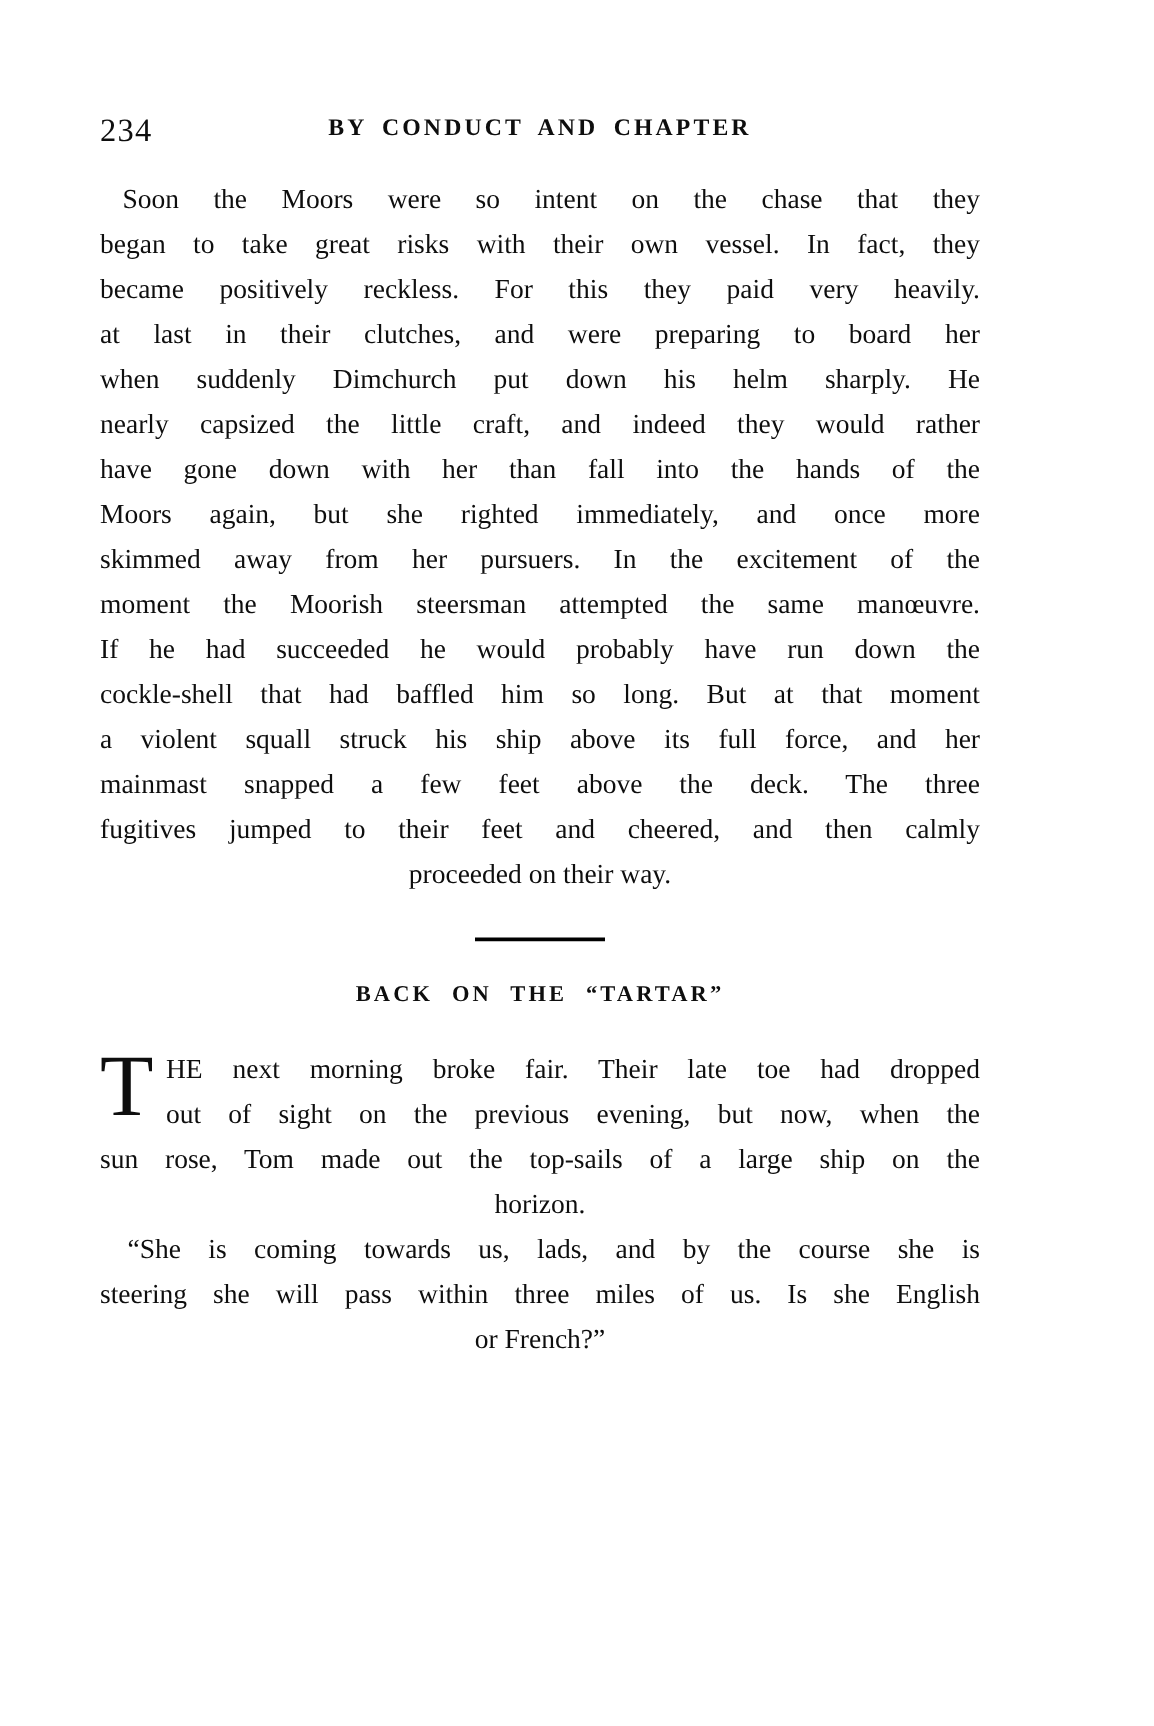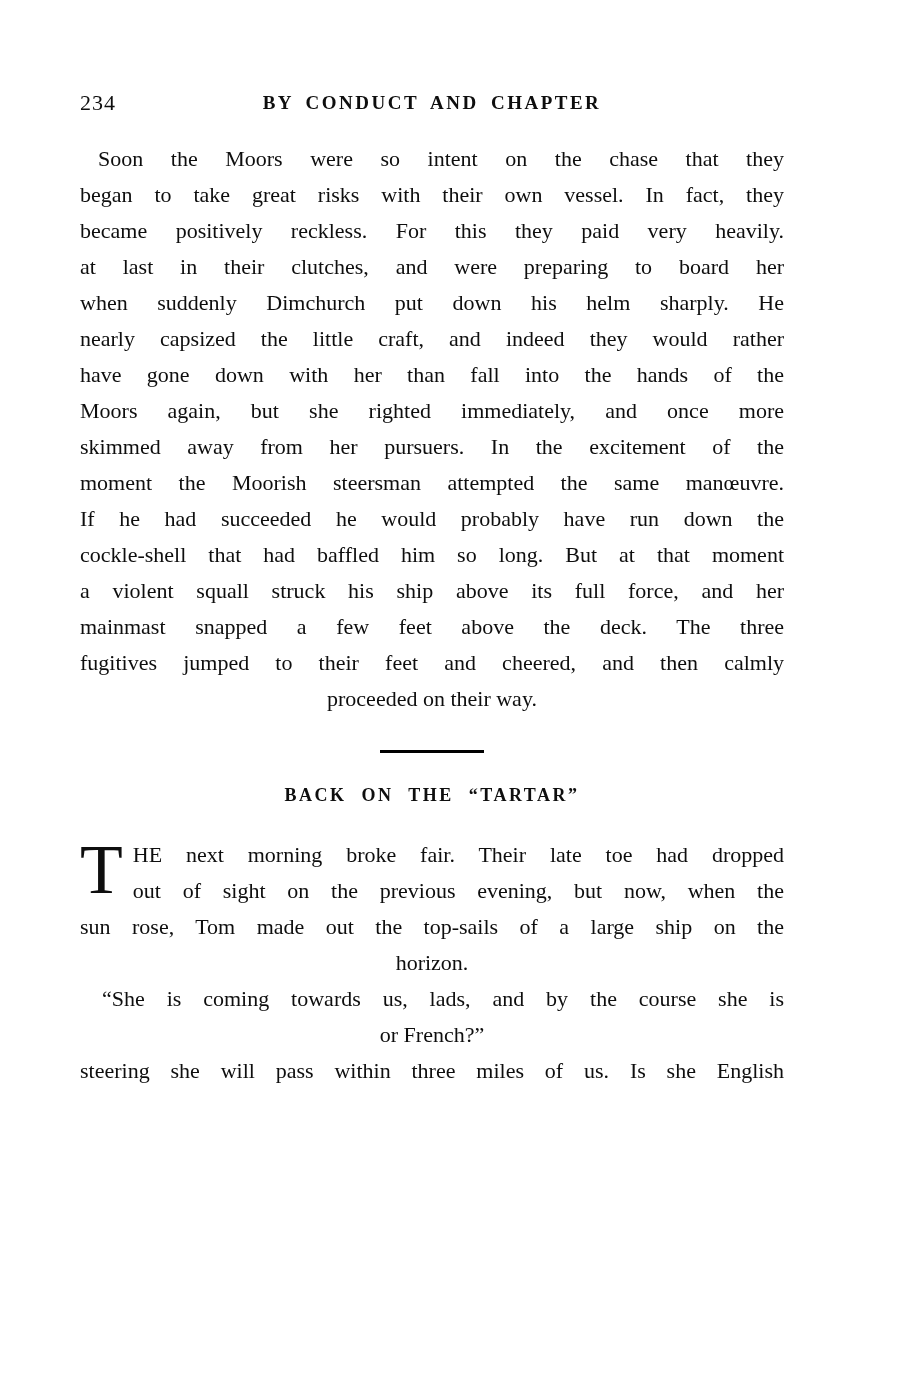--- a/index.html
+++ b/index.html
@@ -20,21 +20,21 @@
     width: 704px;
   }
   .running-header {
     position: relative;
     height: 26px;
   }
   .page-number {
     position: absolute;
     left: 0;
     top: 0;
-    font-size: 22px;
+    font-size: 26px;
     letter-spacing: 1px;
   }
   .running-title {
     text-align: center;
     font-size: 19px;
     font-weight: bold;
     letter-spacing: 2.5px;
     padding-top: 2px;
     word-spacing: 5px;
   }
@@ -129,18 +129,18 @@
     <div class="para chapter-open">
       <span class="dropcap">T</span>
     <div class="line j">HE next morning broke fair. Their late toe had dropped</div>
         <div class="line j">out of sight on the previous evening, but now, when the</div>
         <div class="line j">sun rose, Tom made out the top-sails of a large ship on the</div>
         <div class="line">horizon.</div>
       </div>
 
     <div class="para dialogue">
         <div class="line j ind">“She is coming towards us, lads, and by the course she is</div>
+        <div class="line j">steering she will pass within three miles of us. Is she English</div>
         <div class="line">or French?”</div>
-        <div class="line j">steering she will pass within three miles of us. Is she English</div>
       </div>
 
   </div>
 </div>
 
 </body></html>

